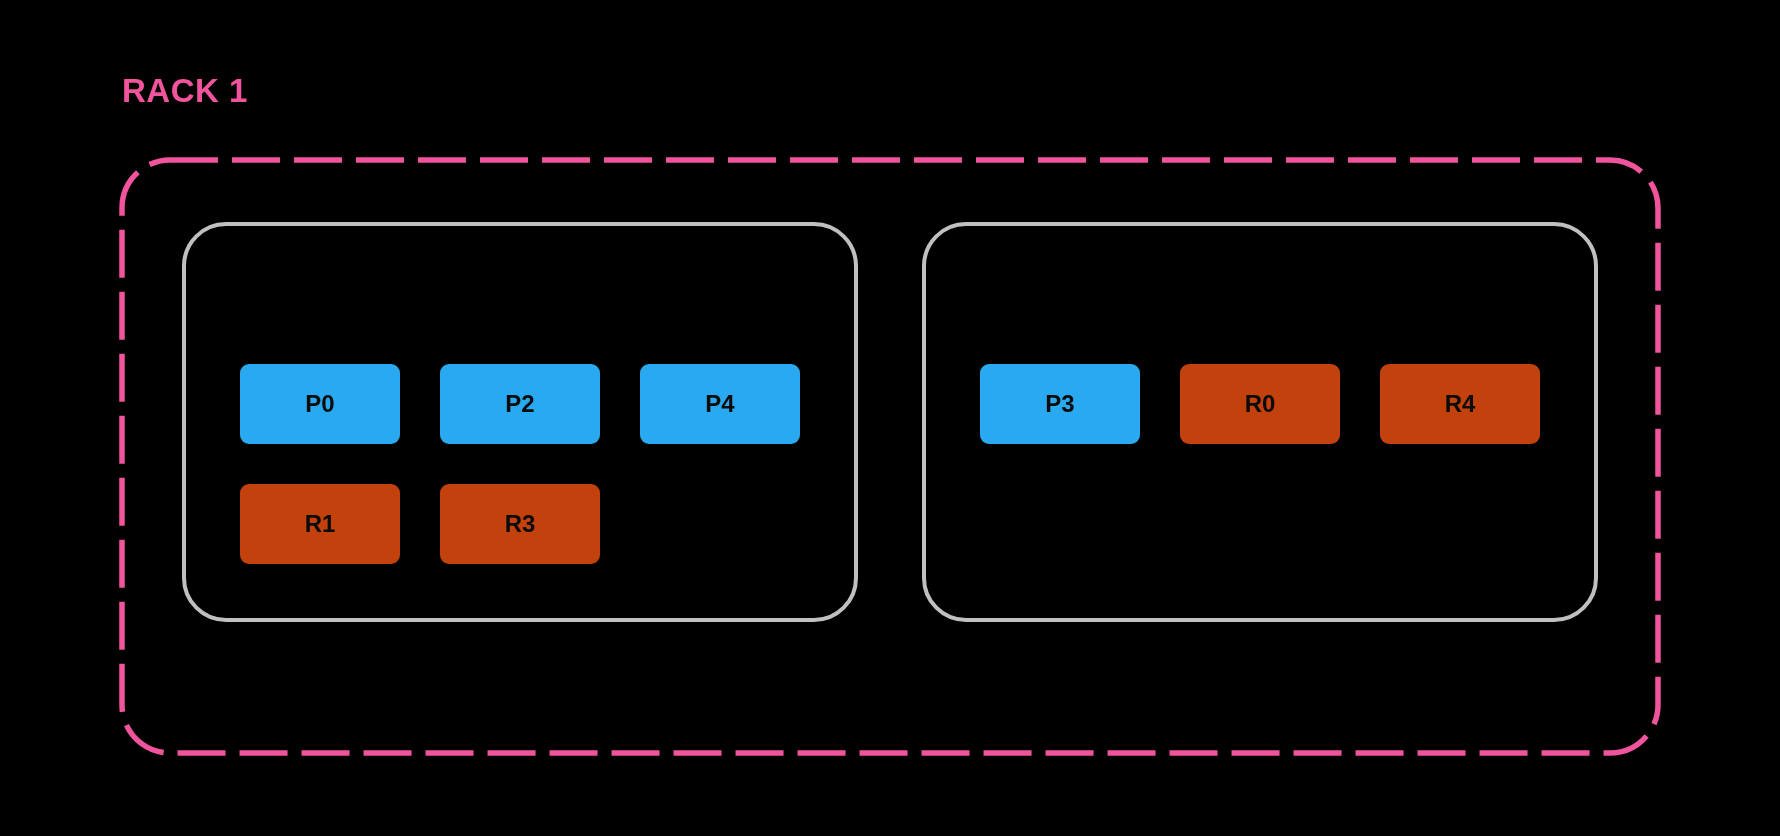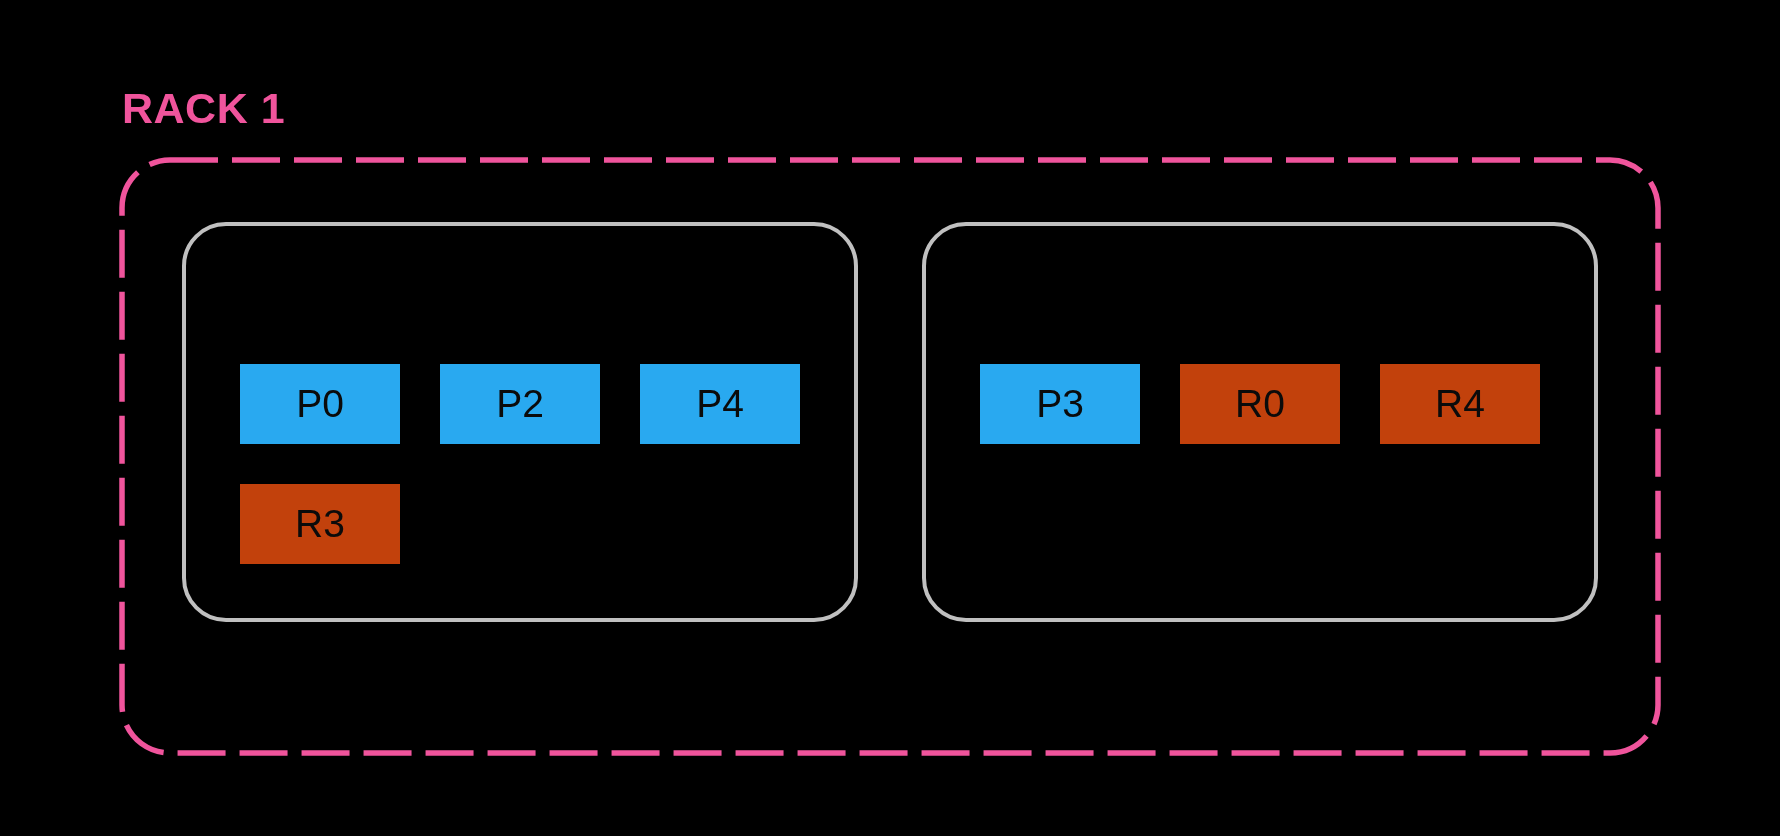--- a/index.html
+++ b/index.html
@@ -15,22 +15,22 @@
     font-family: "Liberation Sans", "DejaVu Sans", sans-serif;
   }
   .canvas {
     position: absolute;
     inset: 0;
     background: #000000;
   }
   .rack-label {
     position: absolute;
     left: 122px;
-    top: 84px;
-    font-size: 43px;
+    top: 72px;
+    font-size: 33px;
     font-weight: 700;
     letter-spacing: 0.5px;
     color: #F0549C;
     white-space: nowrap;
   }
   .rack-boundary-svg {
     position: absolute;
     left: 119px;
     top: 157px;
     width: 1542px;
@@ -56,43 +56,45 @@
     grid-auto-rows: 80px;
     column-gap: 40px;
     row-gap: 40px;
   }
   .slot-box {
     width: 160px;
     height: 80px;
     display: flex;
     align-items: center;
     justify-content: center;
-    font-size: 39px;
-    font-weight: 400;
+    font-size: 24px;
+    font-weight: 700;
     color: #0B0B0B;
+    border-radius: 9px;
   }
   .slot-box.primary { background: #29A9F0; }
   .slot-box.replica { background: #c2410c; }
 </style>
 </head>
 <body>
 
 <div class="canvas">
 
   <div class="rack-label">RACK 1</div>
 
   <svg class="rack-boundary-svg" viewBox="0 0 1542 599" xmlns="http://www.w3.org/2000/svg">
     <rect x="3" y="3" width="1536" height="593" rx="48" ry="48" fill="none" stroke="#F0549C" stroke-width="5.5" stroke-dasharray="48 14"></rect>
   </svg>
 
   <div class="node left">
     <div class="slots">
         <div class="slot-box primary">P0</div>
         <div class="slot-box primary">P2</div>
         <div class="slot-box primary">P4</div>
+        <div class="slot-box replica">R1</div>
         <div class="slot-box replica">R3</div>
       </div>
   </div>
 
   <div class="node right">
     <div class="slots">
         <div class="slot-box primary">P3</div>
         <div class="slot-box replica">R0</div>
         <div class="slot-box replica">R4</div>
       </div>

